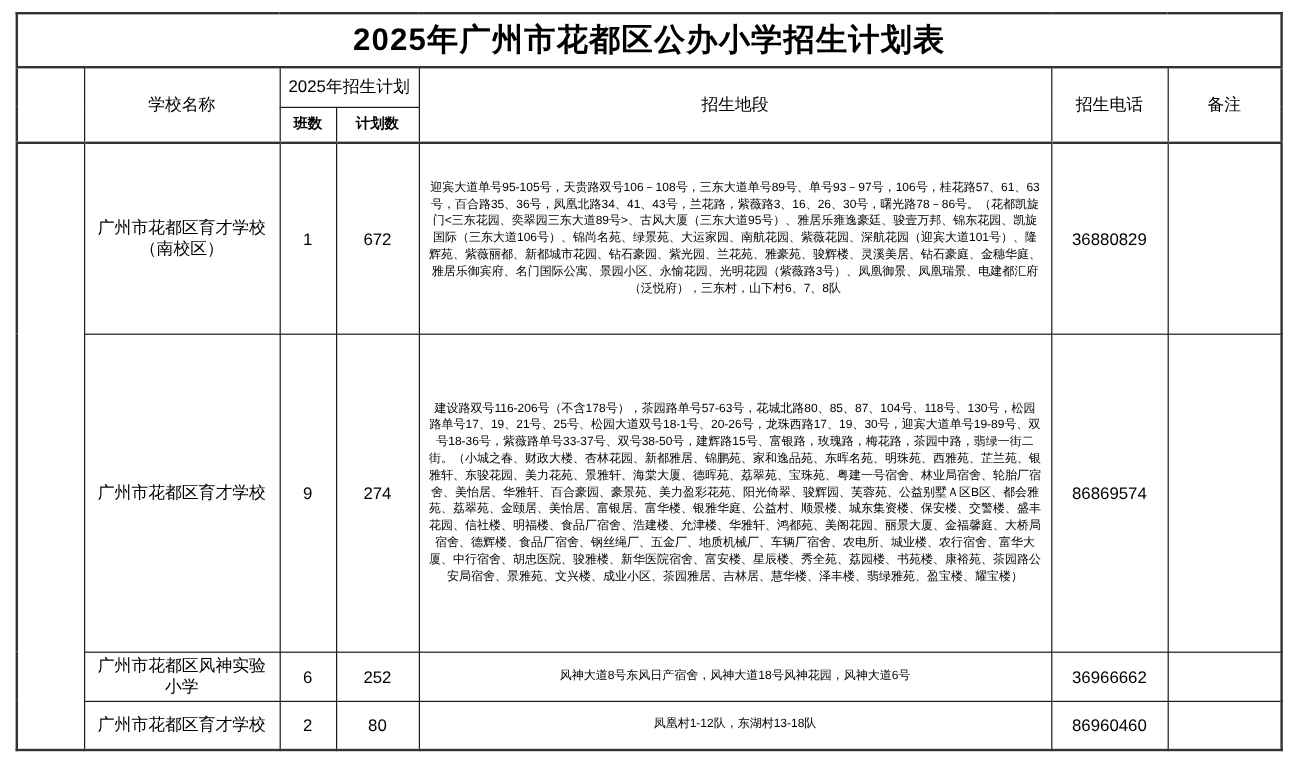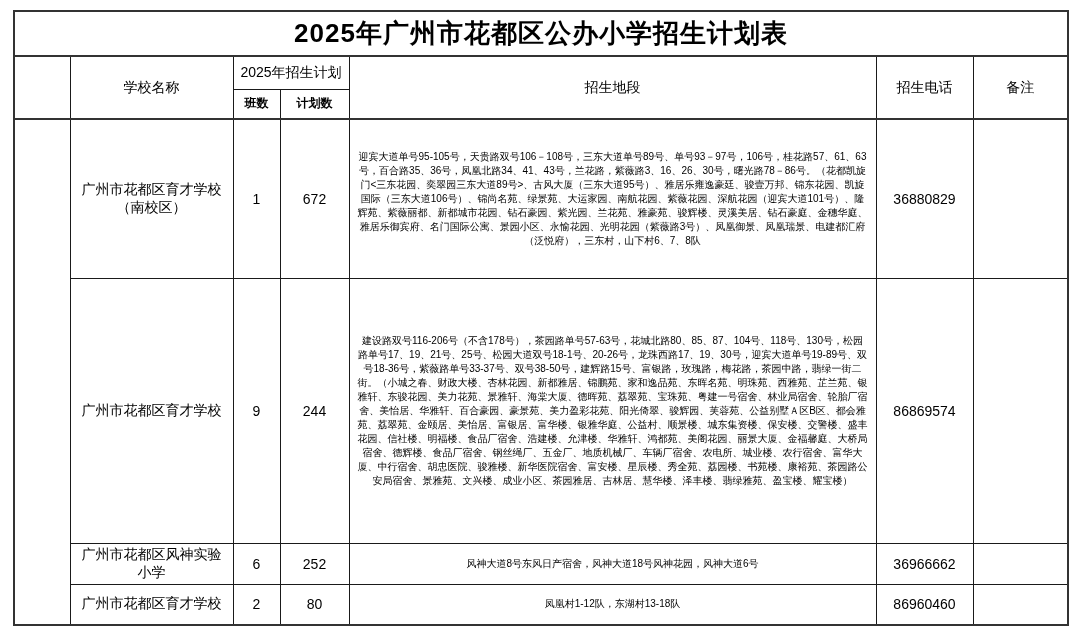--- a/index.html
+++ b/index.html
@@ -98,21 +98,21 @@
       <td>1</td>
       <td>672</td>
       <td class="district">迎宾大道单号95-105号，天贵路双号106－108号，三东大道单号89号、单号93－97号，106号，桂花路57、61、63号，百合路35、36号，凤凰北路34、41、43号，兰花路，紫薇路3、16、26、30号，曙光路78－86号。（花都凯旋门&lt;三东花园、奕翠园三东大道89号&gt;、古风大厦（三东大道95号）、雅居乐雍逸豪廷、骏壹万邦、锦东花园、凯旋国际（三东大道106号）、锦尚名苑、绿景苑、大运家园、南航花园、紫薇花园、深航花园（迎宾大道101号）、隆辉苑、紫薇丽都、新都城市花园、钻石豪园、紫光园、兰花苑、雅豪苑、骏辉楼、灵溪美居、钻石豪庭、金穗华庭、雅居乐御宾府、名门国际公寓、景园小区、永愉花园、光明花园（紫薇路3号）、凤凰御景、凤凰瑞景、电建都汇府（泛悦府），三东村，山下村6、7、8队</td>
       <td>36880829</td>
       <td></td>
     </tr>
 
     <tr class="data-row row2">
       <td class="school">广州市花都区育才学校</td>
       <td>9</td>
-      <td>244</td>
+      <td>274</td>
       <td class="district">建设路双号116-206号（不含178号），茶园路单号57-63号，花城北路80、85、87、104号、118号、130号，松园路单号17、19、21号、25号、松园大道双号18-1号、20-26号，龙珠西路17、19、30号，迎宾大道单号19-89号、双号18-36号，紫薇路单号33-37号、双号38-50号，建辉路15号、富银路，玫瑰路，梅花路，茶园中路，翡绿一街二街。（小城之春、财政大楼、杏林花园、新都雅居、锦鹏苑、家和逸品苑、东晖名苑、明珠苑、西雅苑、芷兰苑、银雅轩、东骏花园、美力花苑、景雅轩、海棠大厦、德晖苑、荔翠苑、宝珠苑、粤建一号宿舍、林业局宿舍、轮胎厂宿舍、美怡居、华雅轩、百合豪园、豪景苑、美力盈彩花苑、阳光倚翠、骏辉园、芙蓉苑、公益别墅Ａ区B区、都会雅苑、荔翠苑、金颐居、美怡居、富银居、富华楼、银雅华庭、公益村、顺景楼、城东集资楼、保安楼、交警楼、盛丰花园、信社楼、明福楼、食品厂宿舍、浩建楼、允津楼、华雅轩、鸿都苑、美阁花园、丽景大厦、金福馨庭、大桥局宿舍、德辉楼、食品厂宿舍、钢丝绳厂、五金厂、地质机械厂、车辆厂宿舍、农电所、城业楼、农行宿舍、富华大厦、中行宿舍、胡忠医院、骏雅楼、新华医院宿舍、富安楼、星辰楼、秀全苑、荔园楼、书苑楼、康裕苑、茶园路公安局宿舍、景雅苑、文兴楼、成业小区、茶园雅居、吉林居、慧华楼、泽丰楼、翡绿雅苑、盈宝楼、耀宝楼）</td>
       <td>86869574</td>
       <td></td>
     </tr>
 
     <tr class="data-row row3">
       <td class="school">广州市花都区风神实验小学</td>
       <td>6</td>
       <td>252</td>
       <td class="district">风神大道8号东风日产宿舍，风神大道18号风神花园，风神大道6号</td>

